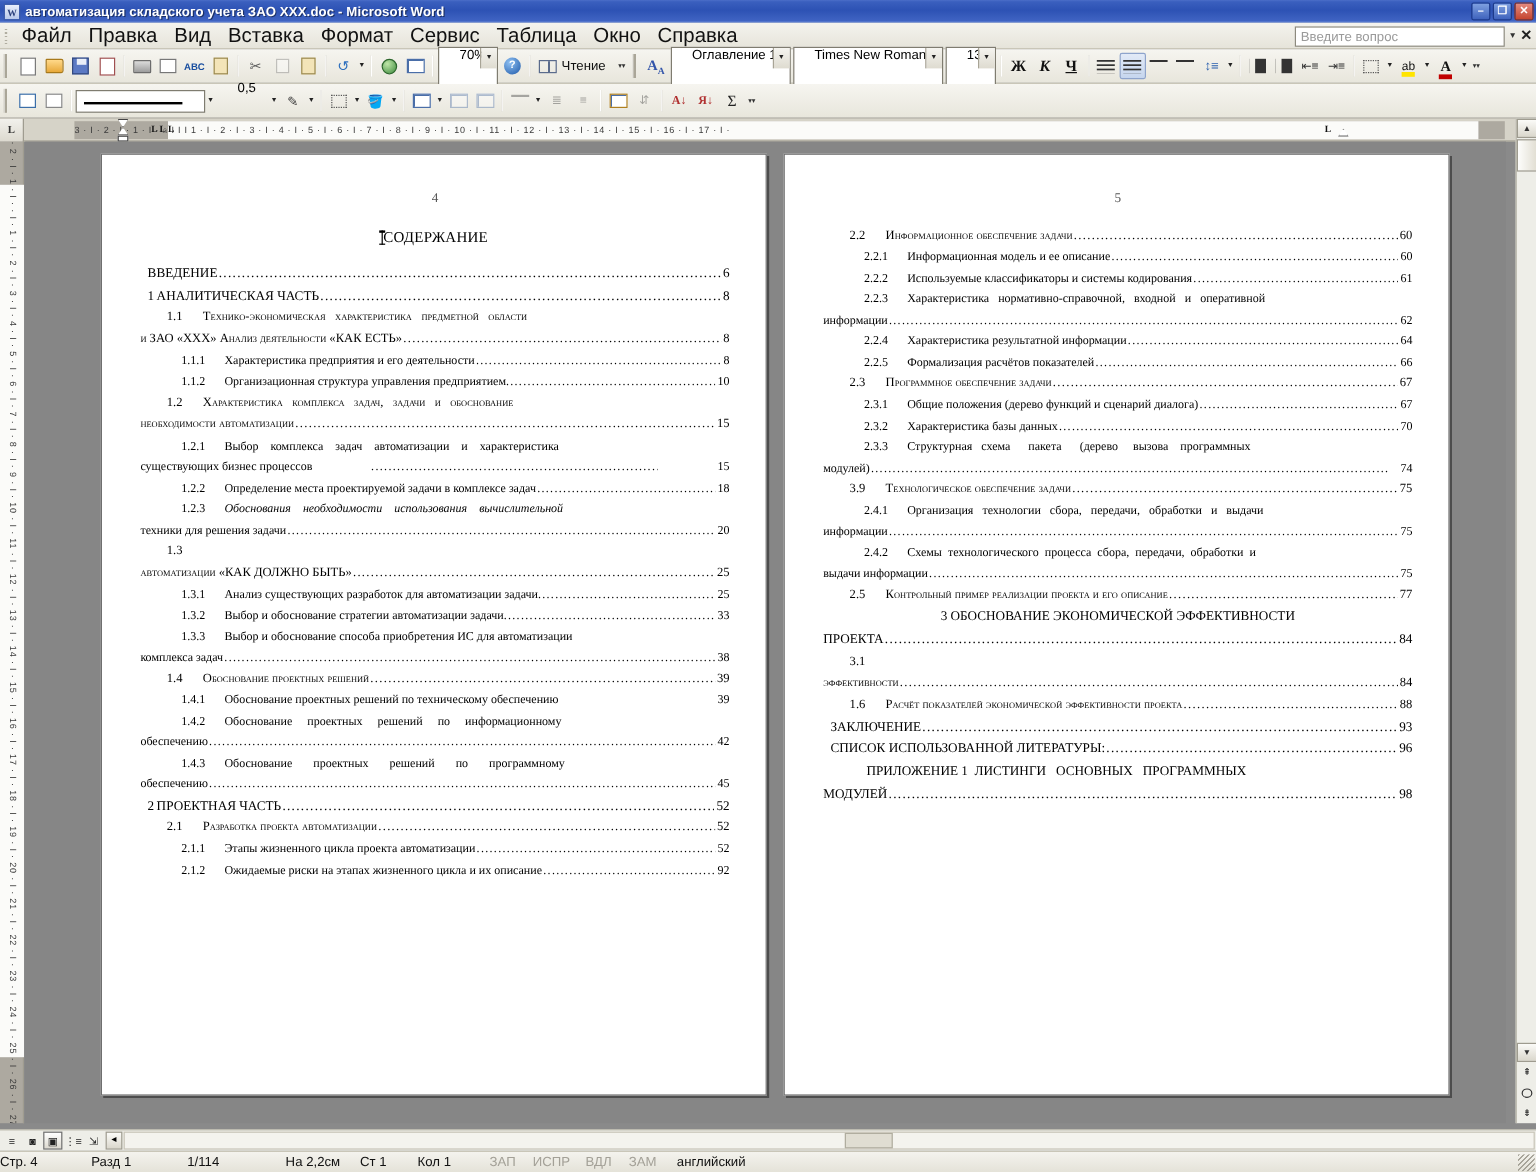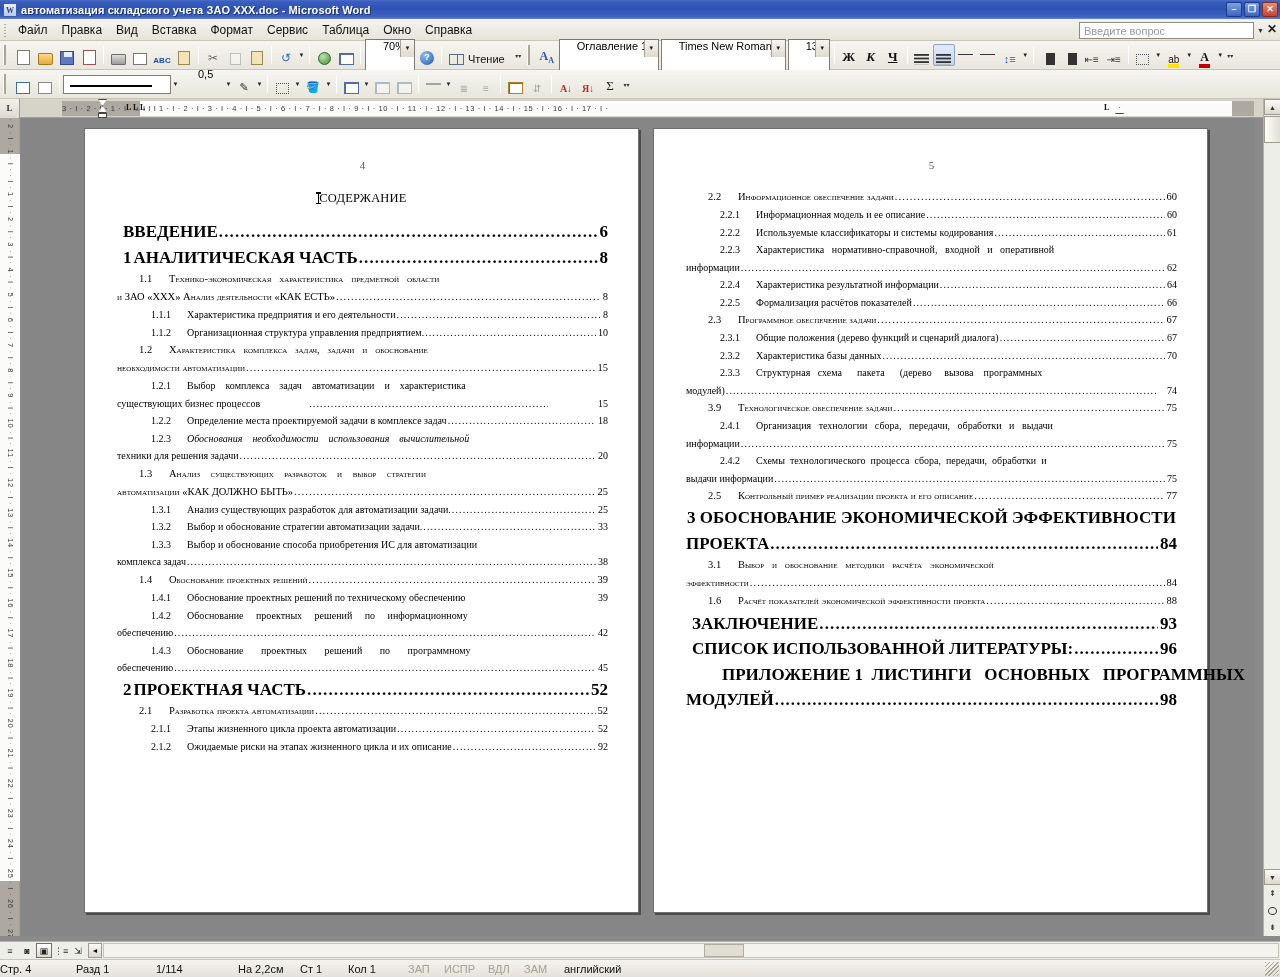--- a/index.html
+++ b/index.html
@@ -38,21 +38,21 @@
   
   .menubar {
     position: absolute; top: 19px; left: 0; width: 1280px; height: 22px;
     background: linear-gradient(to bottom,#f4f3ee,#e6e4da);
     border-bottom: 1px solid #c9c6b8;
     display: flex; align-items: center;
   }
   .menu-grip { width: 7px; height: 16px; margin: 0 2px 0 2px;
     background-image: repeating-linear-gradient(to bottom, #b0ada0 0 1px, transparent 1px 3px);
     background-size: 2px 100%; background-repeat: no-repeat; background-position: 2px 2px; }
-  .menu-item { font-size: 12px; color: #111; padding: 2px 7px; cursor: default; }
+  .menu-item { font-size: 17px; color: #111; padding: 2px 7px; cursor: default; }
   .ask-box {
     position: absolute; right: 26px; top: 3px; width: 175px; height: 17px;
     background: #fff; border: 1px solid #8d8a7e; font-size: 11px; color: #9a9a9a;
     padding: 1px 4px; line-height: 15px;
   }
   .ask-arrow { position: absolute; right: 16px; top: 8px; font-size: 7px; color: #333; }
   .ask-close { position: absolute; right: 3px; top: 3px; font-size: 12px; color: #222; font-weight: bold; }
 
   
   .toolbar {
@@ -61,21 +61,21 @@
     border-bottom: 1px solid #c9c6b8;
     display: flex; align-items: center;
   }
   #toolbar-standard { top: 41px; height: 29px; }
   #toolbar-tables   { top: 70px; height: 29px; }
   .grip { width: 6px; height: 20px; margin: 0 3px;
     background-image: linear-gradient(to right,#fff 0 1px,#aaa698 1px 2px);
     background-size: 3px 1px; background-repeat: repeat-y; }
   .tbtn {
     width: 22px; height: 22px; margin: 0 0px; border: 1px solid transparent; border-radius: 2px;
-    display: flex; align-items: flex-end; justify-content: center;
+    display: flex; align-items: center; justify-content: center;
     font-size: 12px; color: #333; position: relative;
   }
   .tbtn.on { border-color: #8ea4cc; background: linear-gradient(to bottom,#e2eaf7,#c6d6ee); }
   .sep { width: 1px; height: 18px; background: #bdb9ab; margin: 0 3px; border-right: 1px solid #fff; }
   .combo {
     height: 33px; background: #fff; border: 1px solid #7f7c70;
     display: flex; align-items: flex-start; padding-left: 17px;
     font-size: 11px; color: #000; position: relative; margin: 0 1px;
   }
   .combo .cb-arrow {
@@ -210,21 +210,21 @@
   .toc-txt { flex: 0 1 auto; white-space: pre; }
   .toc-dots {
     flex: 1 1 auto; overflow: hidden; white-space: nowrap; margin: 0 1px;
     letter-spacing: 1.1px; color: #000; min-width: 4px;
   }
   .toc-pg { flex: 0 0 auto; white-space: pre; padding-left: 1px; }
   .toc-cont { font-family: "Liberation Serif", serif; color: #000; margin-bottom: 6px;
               line-height: 1.15; display: flex; align-items: baseline; }
 
   
-  .lv0 { font-size: 17px; font-variant: normal; font-weight: bold; }
+  .lv0 { font-size: 11px; font-variant: normal; }
   .lv1 { font-size: 10.5px; font-variant: small-caps; }
   .lv2 { font-size: 10px; }
   .ind1 { padding-left: 22px; }
   .ind2 { padding-left: 34px; }
   .ind0 { padding-left: 6px; }
 
   
   .vscroll {
     position: absolute; right: 0; top: 99px; width: 17px; height: 837px;
     background: #eeeee8; border-left: 1px solid #b5b2a6;
@@ -601,21 +601,20 @@
               <span class="toc-num" style="min-width: 36px; display: inline-block;">1.2.3</span>
               <span class="toc-txt" style="flex: 1 1 0%; text-align: justify; font-style: italic;">Обоснования    необходимости    использования    вычислительной</span>
             </div>
             <div class="toc-line lv2" style="padding-left: 0px;">
               <span class="toc-txt">техники для решения задачи</span>
               <span class="toc-dots">........................................................................................................................</span>
               <span class="toc-pg">20</span>
             </div>
             <div class="toc-cont lv1 ind1">
               <span class="toc-num" style="min-width: 30px; display: inline-block;">1.3</span>
-              <span class="toc-txt" style="flex: 1 1 0%; text-align: justify;">Анализ    существующих    разработок    и    выбор    стратегии</span>
             </div>
             <div class="toc-line lv1" style="padding-left: 0px;">
               <span class="toc-txt">автоматизации «КАК ДОЛЖНО БЫТЬ»</span>
               <span class="toc-dots">........................................................................................................................</span>
               <span class="toc-pg">25</span>
             </div>
             <div class="toc-line lv2 ind2">
               <span class="toc-num" style="min-width: 36px; display: inline-block;">1.3.1</span>
               <span class="toc-txt">Анализ существующих разработок для автоматизации задачи.</span>
               <span class="toc-dots">........................................................................................................................</span>
@@ -797,21 +796,20 @@
             <div class="toc-cont lv0 ind0" style="justify-content: center; padding-left: 0px;">
               <span>3 ОБОСНОВАНИЕ ЭКОНОМИЧЕСКОЙ ЭФФЕКТИВНОСТИ</span>
             </div>
             <div class="toc-line lv0" style="padding-left: 0px;">
               <span class="toc-txt">ПРОЕКТА</span>
               <span class="toc-dots">........................................................................................................................</span>
               <span class="toc-pg">84</span>
             </div>
             <div class="toc-cont lv1 ind1">
               <span class="toc-num" style="min-width: 30px; display: inline-block;">3.1</span>
-              <span class="toc-txt" style="flex: 1 1 0%; text-align: justify;">Выбор   и   обоснование   методики   расчёта   экономической</span>
             </div>
             <div class="toc-line lv1" style="padding-left: 0px;">
               <span class="toc-txt">эффективности</span>
               <span class="toc-dots">........................................................................................................................</span>
               <span class="toc-pg">84</span>
             </div>
             <div class="toc-line lv1 ind1">
               <span class="toc-num" style="min-width: 30px; display: inline-block;">1.6</span>
               <span class="toc-txt">Расчёт показателей экономической эффективности проекта</span>
               <span class="toc-dots">........................................................................................................................</span>

